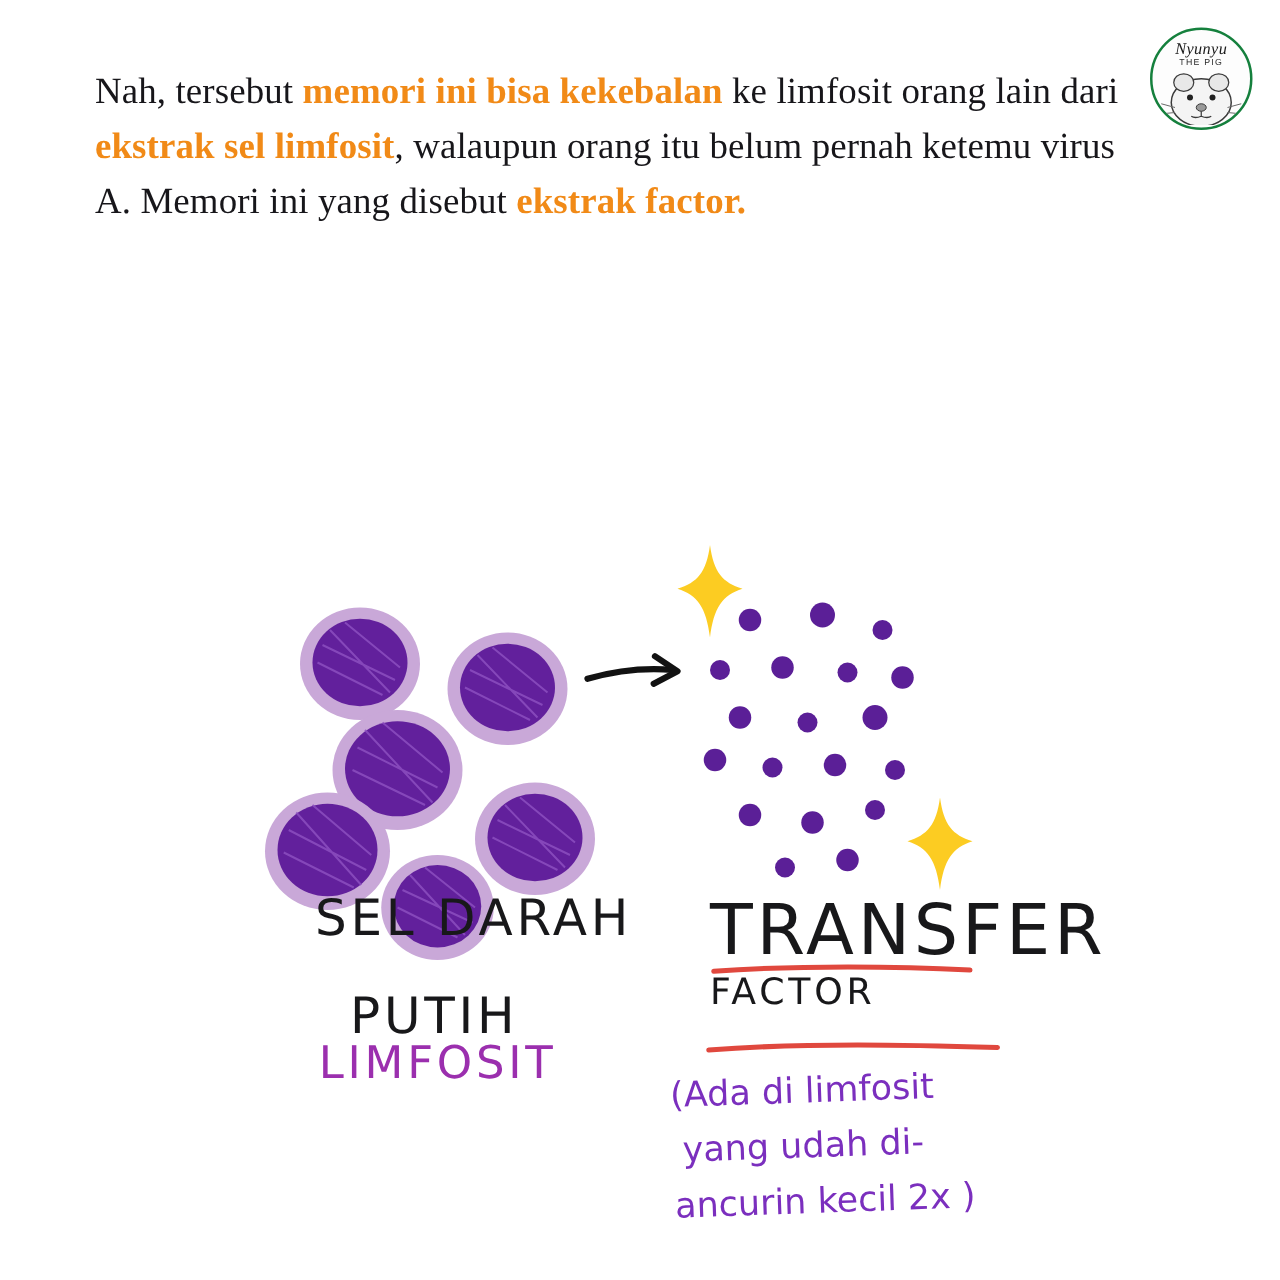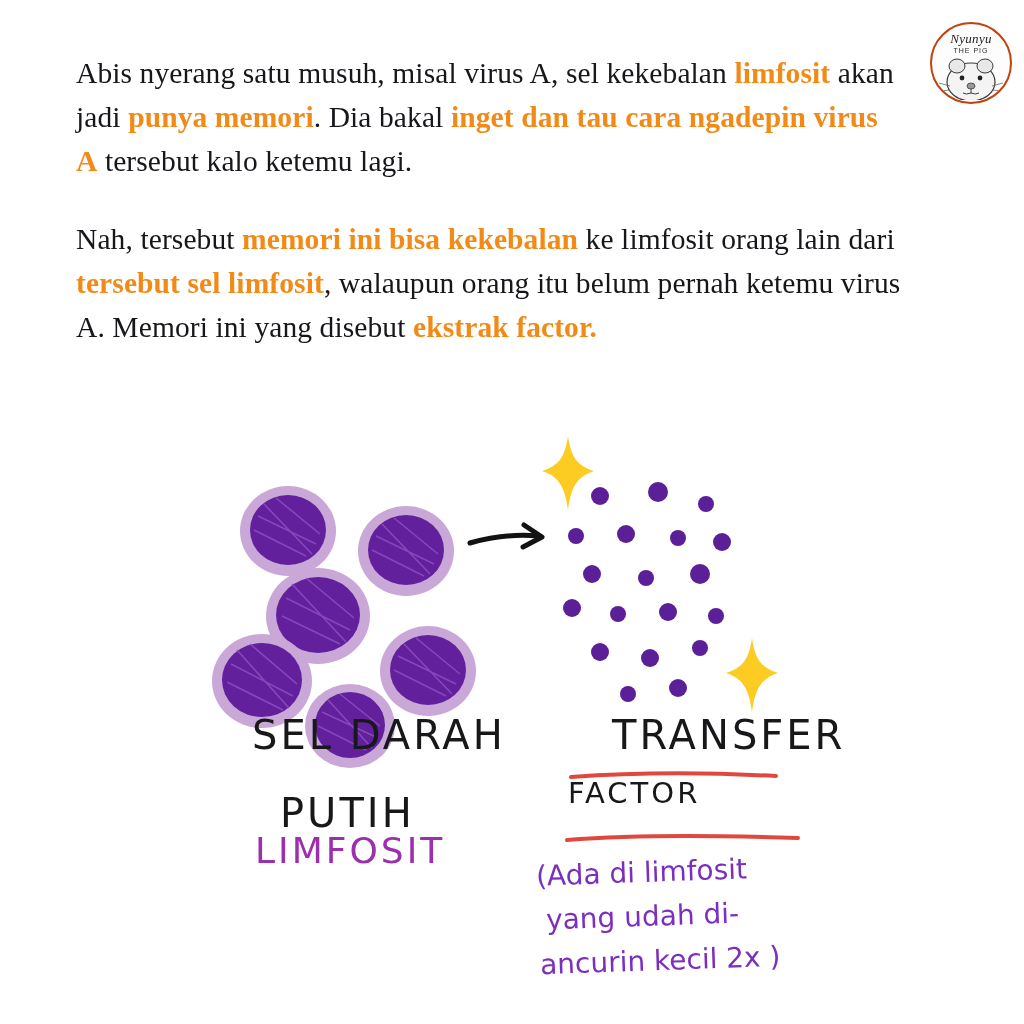--- a/index.html
+++ b/index.html
@@ -12,25 +12,25 @@
     background: #ffffff;
     font-family: "Liberation Serif", serif;
     overflow: hidden;
     position: relative;
   }
 
   
   #logo-badge {
     position: absolute;
     top: 22px;
-    right: 12px;
+    right: 22px;
     width: 78px;
     height: 78px;
     border-radius: 50%;
-    border: 2px solid #c2410c;
+    border: 2px solid #15803d;
     background: #fdfdfd;
     overflow: hidden;
   }
   #logo-badge .logo-text-top {
     position: absolute;
     top: 7px;
     left: 0;
     width: 100%;
     text-align: center;
     font-family: "Liberation Serif", serif;
@@ -105,24 +105,21 @@
     <circle cx="26" cy="26" r="2.4" fill="#222"></circle>
     <circle cx="44" cy="26" r="2.4" fill="#222"></circle>
     <ellipse cx="35" cy="34" rx="4" ry="3" fill="#9a9a9a" stroke="#3b3b3b" stroke-width="0.8"></ellipse>
     <path d="M35 37 L35 41 M35 41 Q30 43 27 41 M35 41 Q40 43 43 41" stroke="#3b3b3b" stroke-width="1" fill="none"></path>
     <path d="M14 34 L3 31 M14 38 L4 39 M56 34 L67 31 M56 38 L66 39" stroke="#6a6a6a" stroke-width="0.8"></path>
   </svg>
 </div>
 
 <div id="article">
   <p class="para">
-    <span>Abis nyerang satu musuh, misal virus A, sel kekebalan </span><span class="hl">limfosit</span><span> akan jadi </span><span class="hl">punya memori</span><span>. Dia bakal </span><span class="hl">inget dan tau cara ngadepin virus A</span><span> tersebut kalo ketemu lagi.</span>
-  </p>
-  <p class="para">
-    <span>Nah, tersebut </span><span class="hl">memori ini bisa kekebalan</span><span> ke limfosit orang lain dari </span><span class="hl">tersebut sel limfosit</span><span>, walaupun orang itu belum pernah ketemu virus A. Memori ini yang disebut </span><span class="hl">ekstrak factor.</span>
+    <span>Nah, tersebut </span><span class="hl">memori ini bisa kekebalan</span><span> ke limfosit orang lain dari </span><span class="hl">ekstrak sel limfosit</span><span>, walaupun orang itu belum pernah ketemu virus A. Memori ini yang disebut </span><span class="hl">ekstrak factor.</span>
   </p>
 </div>
 
 <div id="illustration">
   <svg width="1024" height="604" viewBox="0 0 1024 604">
 
     <g>
 
       <ellipse cx="288" cy="105" rx="48" ry="45" fill="#c9a8d8"></ellipse>
       <ellipse cx="288" cy="104" rx="38" ry="35" fill="#62209c"></ellipse>
@@ -184,19 +181,19 @@
     <g>
       <path d="M571 351 C640 346 720 347 776 350" stroke="#e0483e" stroke-width="4" fill="none" stroke-linecap="round"></path>
       <path d="M567 414 C645 408 730 410 798 412" stroke="#e0483e" stroke-width="4" fill="none" stroke-linecap="round"></path>
     </g>
   </svg>
 
   <div class="handlabel" style="left:252px; top:286px; font-size:40px; letter-spacing:3px;">SEL DARAH</div>
   <div class="handlabel" style="left:280px; top:344px; font-size:40px; letter-spacing:3px;margin-top:20px;">PUTIH</div>
   <div class="handlabel" style="left:255px; top:404px; font-size:36px; letter-spacing:3px; color:#9b2fae;">LIMFOSIT</div>
 
-  <div class="handlabel" style="left:568px; top:286px; font-size:40px; letter-spacing:3px;margin-left:44px;">TRANSFER</div>
+  <div class="handlabel" style="left:568px; top:286px; font-size:56px; letter-spacing:3px;">TRANSFER</div>
   <div class="handlabel" style="left:568px; top:350px; font-size:29px; letter-spacing:3px;">FACTOR</div>
 
   <div class="handlabel" style="left:536px; top:430px; font-size:28px; color:#7b2fbe; transform:rotate(-2deg);">(Ada di limfosit</div>
   <div class="handlabel" style="left:546px; top:474px; font-size:28px; color:#7b2fbe; transform:rotate(-2deg);">yang udah di-</div>
   <div class="handlabel" style="left:540px; top:518px; font-size:28px; color:#7b2fbe; transform:rotate(-2deg);">ancurin kecil 2x )</div>
 </div>
 
 </body></html>

